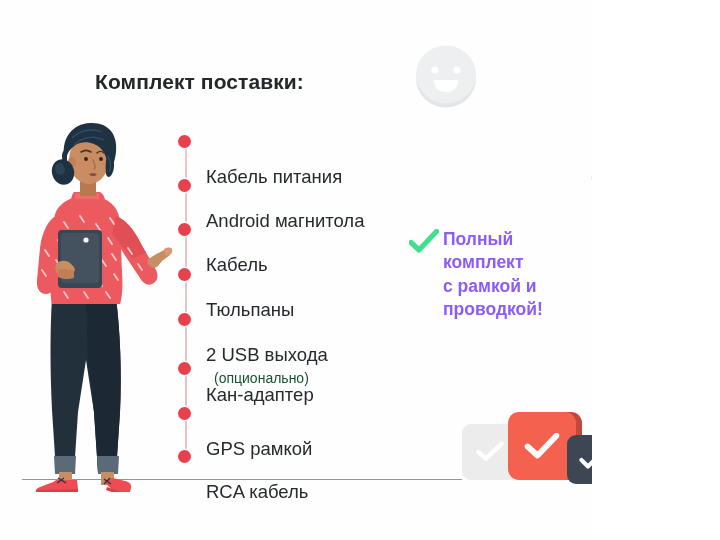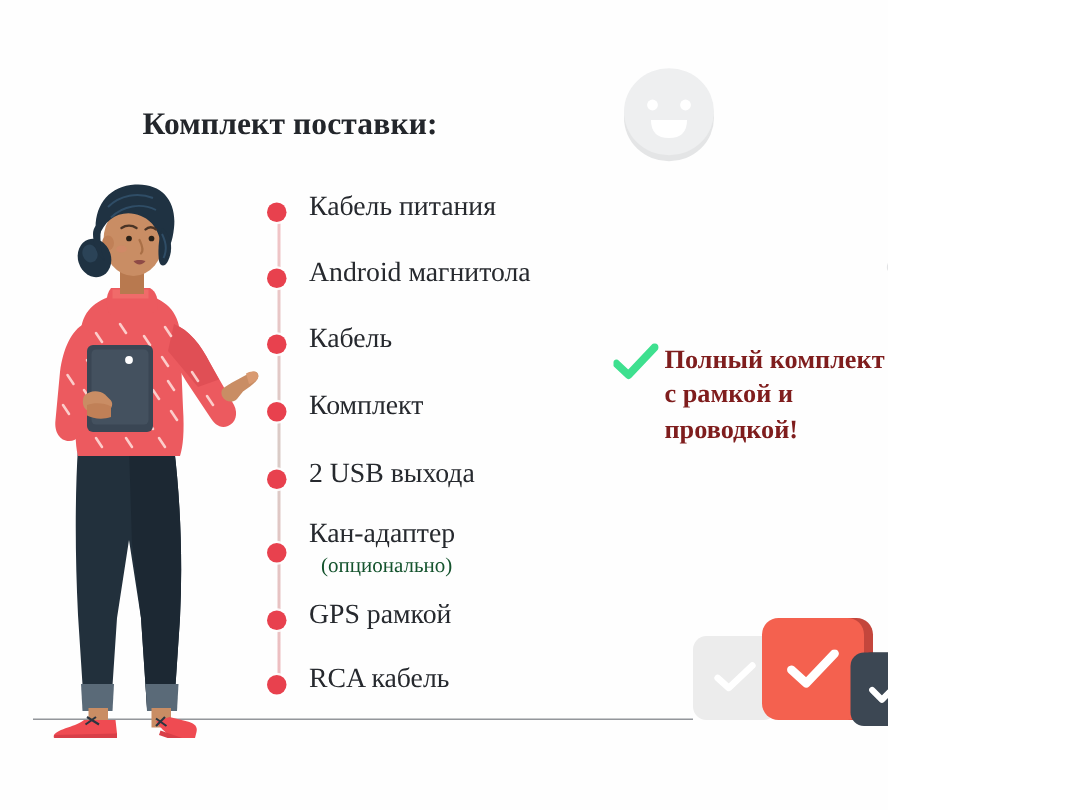--- a/index.html
+++ b/index.html
@@ -6,21 +6,21 @@
     margin: 0;
     padding: 0;
     background: #ffffff;
   }
   #canvas {
     position: relative;
     width: 592px;
     height: 540px;
     background: #fefefe;
     overflow: hidden;
-    font-family: Liberation Serif, serif;
+    font-family: Liberation Sans, sans-serif;
     -webkit-font-smoothing: antialiased;
   }
 
   
   #heading {
     position: absolute;
     left: 95px;
     top: 70px;
     font-size: 21px;
     font-weight: 700;
@@ -60,20 +60,21 @@
     background: #e8414e;
     box-shadow: 0 0 0 1.5px rgba(255,255,255,0.85);
   }
   .blabel {
     position: absolute;
     left: 30px;
     font-size: 18.5px;
     color: #26292e;
     white-space: nowrap;
     line-height: 1.05;
+    margin-top: 38px;
   }
   .bsub {
     position: absolute;
     left: 38px;
     font-size: 14px;
     color: #14532d;
     white-space: nowrap;
   }
 
   
@@ -90,21 +91,21 @@
     position: absolute;
     left: 0;
     top: 1px;
     width: 30px;
     height: 26px;
   }
   .ftext {
     margin-left: 34px;
     font-size: 17.5px;
     font-weight: 600;
-    color: #7f1d1d;
+    color: #8b5cf6;
     line-height: 1.33;
     white-space: pre-line;
   }
 
   
   #smiley {
     position: absolute;
     left: 410px;
     top: 40px;
     width: 72px;
@@ -190,21 +191,21 @@
       <span class="blabel" style="top:-3px">Android магнитола</span>
     </div>
 
     <div class="blist-item" style="top:88px">
       <span class="bdot" style="top:3px"></span>
       <span class="blabel" style="top:-3px">Кабель</span>
     </div>
 
     <div class="blist-item" style="top:133px">
       <span class="bdot" style="top:3px"></span>
-      <span class="blabel" style="top:-3px">Комплект</span>
+      <span class="blabel" style="top:-3px">Тюльпаны</span>
     </div>
 
     <div class="blist-item" style="top:178px">
       <span class="bdot" style="top:3px"></span>
       <span class="blabel" style="top:-3px">2 USB выхода</span>
     </div>
 
     <div class="blist-item" style="top:218px">
       <span class="bdot" style="top:12px"></span>
       <span class="blabel" style="top:-3px">Кан-адаптер</span>

